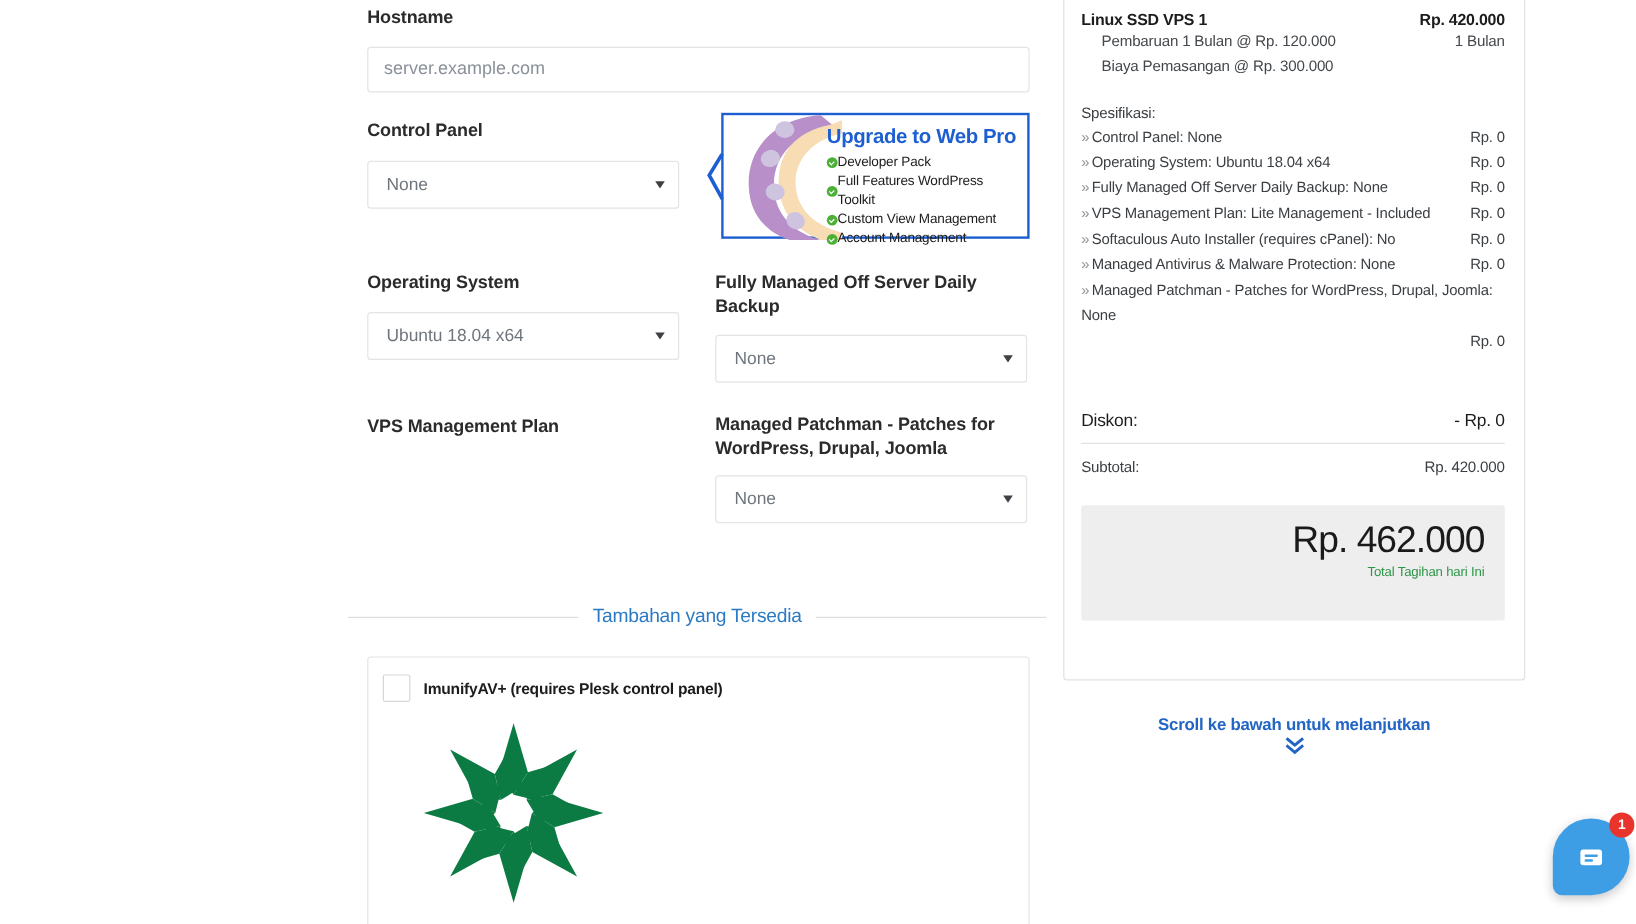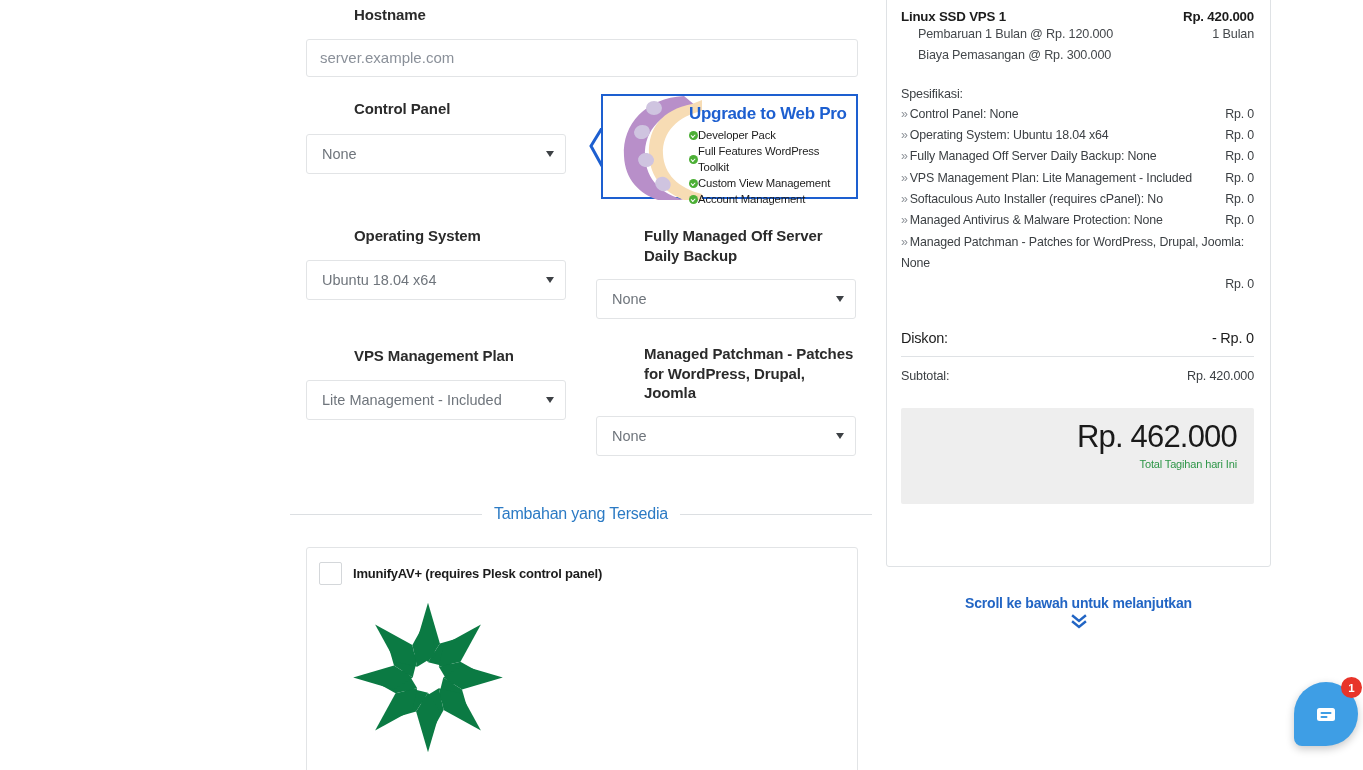--- a/index.html
+++ b/index.html
@@ -11,21 +11,20 @@
   }
   .page { position: relative; width: 1363px; height: 770px; }
 
   
   .form-col {
     position: absolute; left: 290px; top: 0px; width: 582px; height: 770px;
   }
   .field-label {
     font-size: 15px; font-weight: 700; color: #2b2b2b; letter-spacing: -0.1px;
     line-height: 1.3;
-    margin-left: 48px;
   }
   .text-input {
     width: 100%; height: 38px; border: 1px solid #e2e4e6; border-radius: 3px;
     background: #fff; padding: 0 13px; font-size: 15px; color: #8a9099;
     font-family: "Liberation Sans", sans-serif; outline: none;
   }
   .text-input::placeholder { color: #8a9099; }
 
   .select-wrap { position: relative; width: 100%; }
   .select-box {
@@ -140,21 +139,21 @@
     font-size: 12.4px; color: #3b3f43; letter-spacing: -0.15px; line-height: 1.72;
   }
   .spec-label { padding-right: 8px; }
   .spec-label .chev { color: #8d9298; margin-right: 2px; }
   .spec-price { white-space: nowrap; }
   .spec-row.wrap-row { display: block; }
   .spec-row.wrap-row .spec-price { display: block; text-align: right; }
 
   .discount-row {
     display: flex; justify-content: space-between; align-items: baseline;
-    margin-top: 35px; padding-bottom: 10px;
+    margin-top: 48px; padding-bottom: 10px;
     font-size: 14.5px; color: #1c1c1c; letter-spacing: -0.2px;
   }
   .hr-thin { height: 1px; background: #dfe2e5; }
   .totals { padding-top: 8px; }
   .tot-row {
     display: flex; justify-content: space-between; align-items: baseline;
     font-size: 12.6px; color: #3b3f43; letter-spacing: -0.15px; line-height: 1.75;
   }
   .grand-box {
     margin-top: 20px; background: #eeeeee; height: 96px; border-radius: 2px;
@@ -257,24 +256,20 @@
     <div class="row-backup">
       <div class="field-label">Fully Managed Off Server Daily Backup</div>
       <div class="select-wrap">
         <div class="select-box">None</div>
         <span class="caret"></span>
       </div>
     </div>
 
     <div class="row-vps">
       <div class="field-label">VPS Management Plan</div>
-      <div class="select-wrap">
-        <div class="select-box">Lite Management - Included</div>
-        <span class="caret"></span>
-      </div>
     </div>
 
     <div class="row-patch">
       <div class="field-label">Managed Patchman - Patches for WordPress, Drupal, Joomla</div>
       <div class="select-wrap">
         <div class="select-box">None</div>
         <span class="caret"></span>
       </div>
     </div>
 

